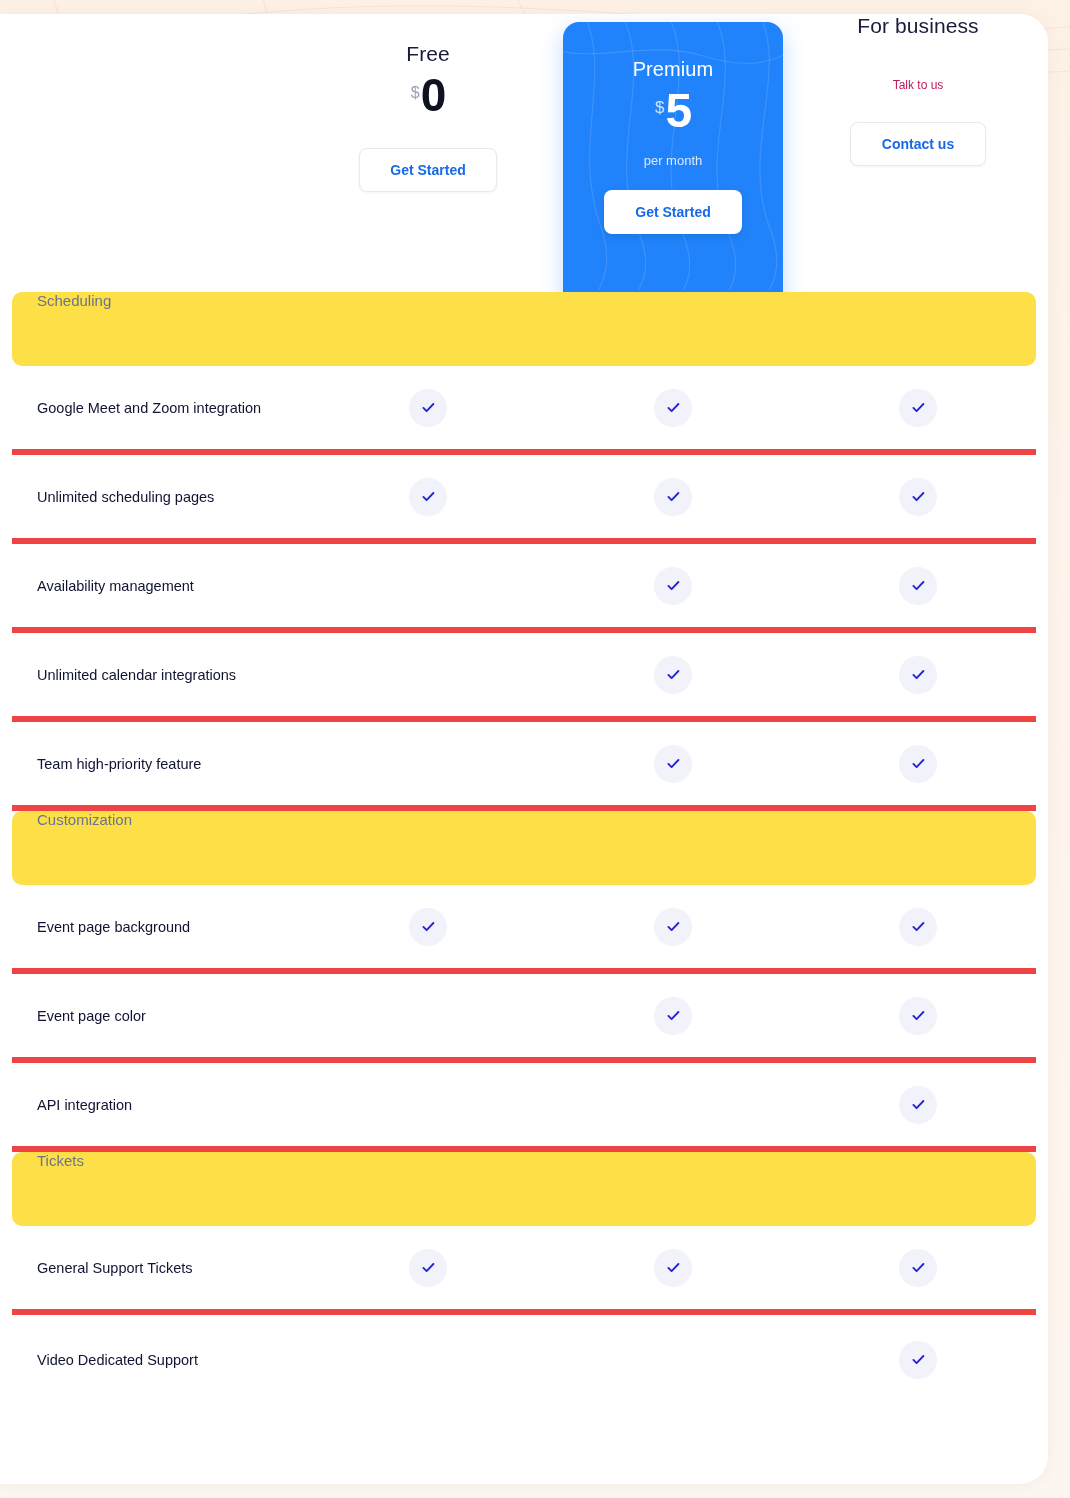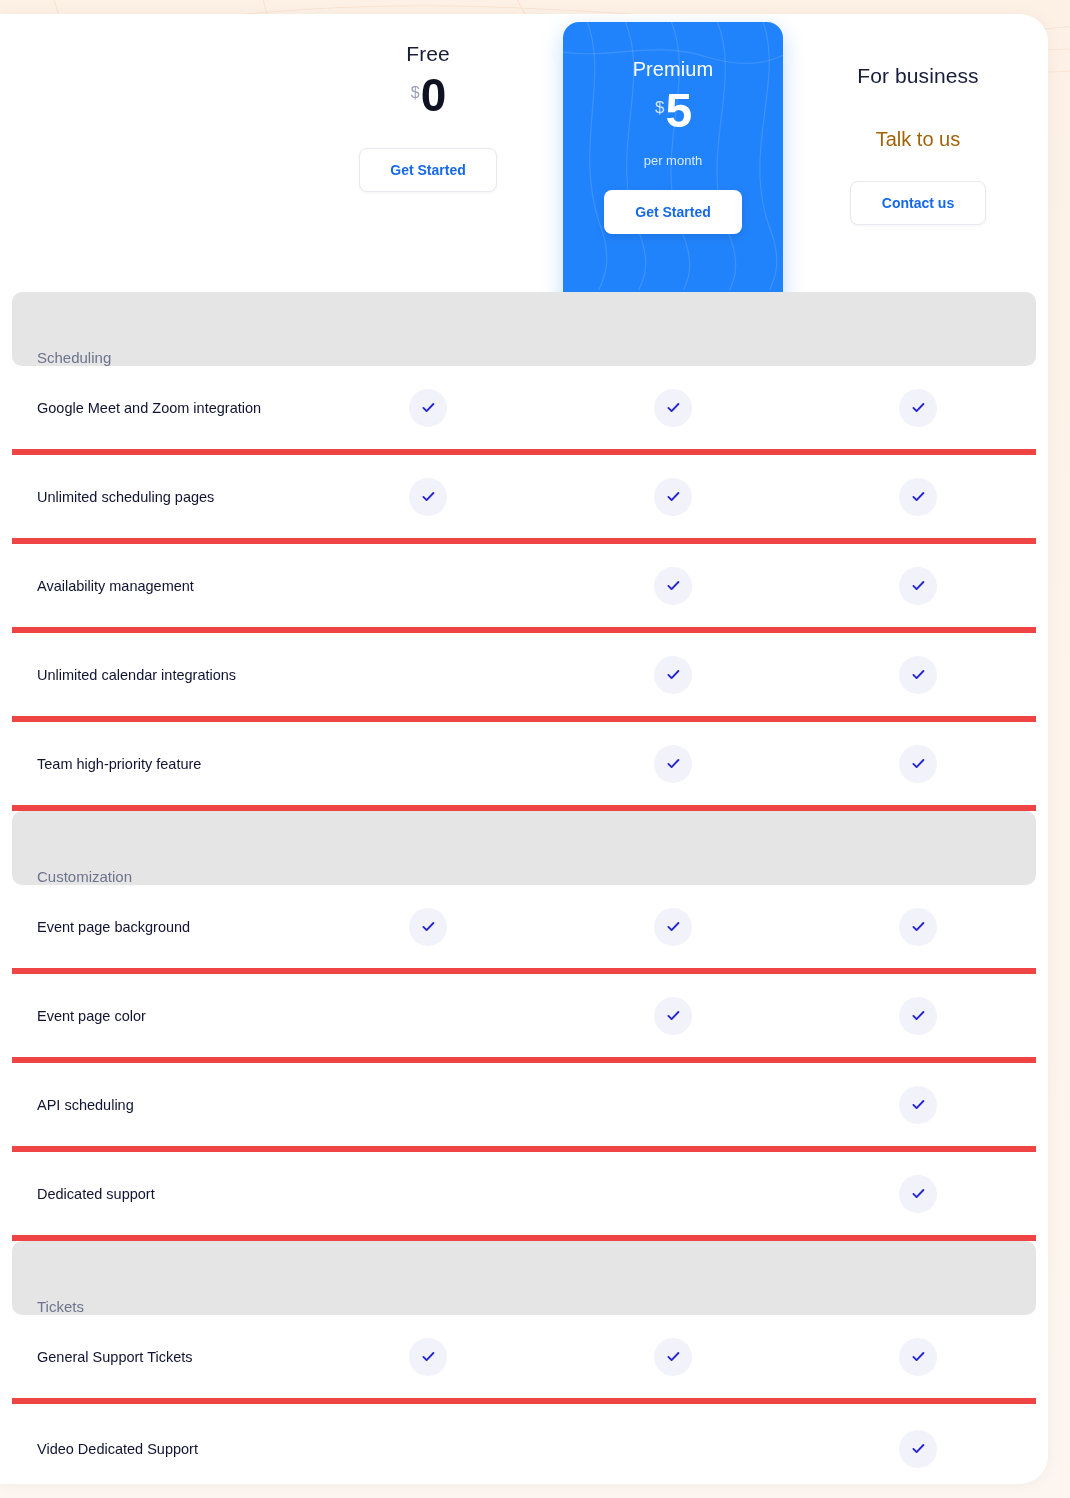--- a/index.html
+++ b/index.html
@@ -38,21 +38,21 @@
     position: relative;
     height: 278px;
   }
   .plan-col {
     position: absolute;
     top: 0;
     width: 210px;
     text-align: center;
   }
   .plan-free     { left: 323px; padding-top: 28px; }
-  .plan-business { left: 813px; padding-top: 50px; }
+  .plan-business { left: 813px; }
 
   .plan-name {
     font-size: 21px;
     color: #171c3a;
     font-weight: 400;
     letter-spacing: .1px;
   }
   .plan-price {
     margin-top: 6px;
     display: flex;
@@ -67,22 +67,22 @@
     margin-top: 13px;
     margin-right: 1px;
   }
   .amount {
     font-size: 46px;
     font-weight: 700;
     color: #0f1220;
     letter-spacing: -1px;
   }
   .plan-sub {
-    font-size: 20px;
-    color: #a16207;
+    font-size: 12px;
+    color: #be185d;
     margin-top: 16px;
   }
 
   .plan-btn {
     display: inline-block;
     margin-top: 30px;
     padding: 13px 30px;
     min-width: 136px;
     border: 1px solid #e8e9ef;
     border-radius: 8px;
@@ -127,22 +127,22 @@
     box-shadow: 0 3px 8px rgba(10,40,90,.14);
   }
 
   
   .table { position: relative; }
 
   .section-head {
     margin: 0 12px;
     height: 74px;
     display: flex;
-    align-items: flex-end;
-    background: #e5e5e5;
+    align-items: flex-start;
+    background: #fde047;
     border-radius: 10px;
   }
   .section-head .label {
     padding-left: 25px;
     font-size: 15px;
     color: #6d738c;
     font-weight: 400;
   }
 
   .feature-row {
@@ -387,33 +387,21 @@
         </div>
         <div class="cell c2">
           <span class="check">
             <svg width="17" height="17" viewBox="0 0 17 17">
               <path d="M3.4 8.9 L6.6 12.1 L13.4 5.0" fill="none" stroke="#2626d0" stroke-width="1.9" stroke-linecap="round" stroke-linejoin="round"></path>
             </svg>
           </span>
         </div>
       </div>
       <div class="feature-row">
-        <div class="feature-label">API scheduling</div>
-        <div class="cell c0"></div>
-        <div class="cell c1"></div>
-        <div class="cell c2">
-          <span class="check">
-            <svg width="17" height="17" viewBox="0 0 17 17">
-              <path d="M3.4 8.9 L6.6 12.1 L13.4 5.0" fill="none" stroke="#2626d0" stroke-width="1.9" stroke-linecap="round" stroke-linejoin="round"></path>
-            </svg>
-          </span>
-        </div>
-      </div>
-      <div class="feature-row">
-        <div class="feature-label">Dedicated support</div>
+        <div class="feature-label">API integration</div>
         <div class="cell c0"></div>
         <div class="cell c1"></div>
         <div class="cell c2">
           <span class="check">
             <svg width="17" height="17" viewBox="0 0 17 17">
               <path d="M3.4 8.9 L6.6 12.1 L13.4 5.0" fill="none" stroke="#2626d0" stroke-width="1.9" stroke-linecap="round" stroke-linejoin="round"></path>
             </svg>
           </span>
         </div>
       </div>

